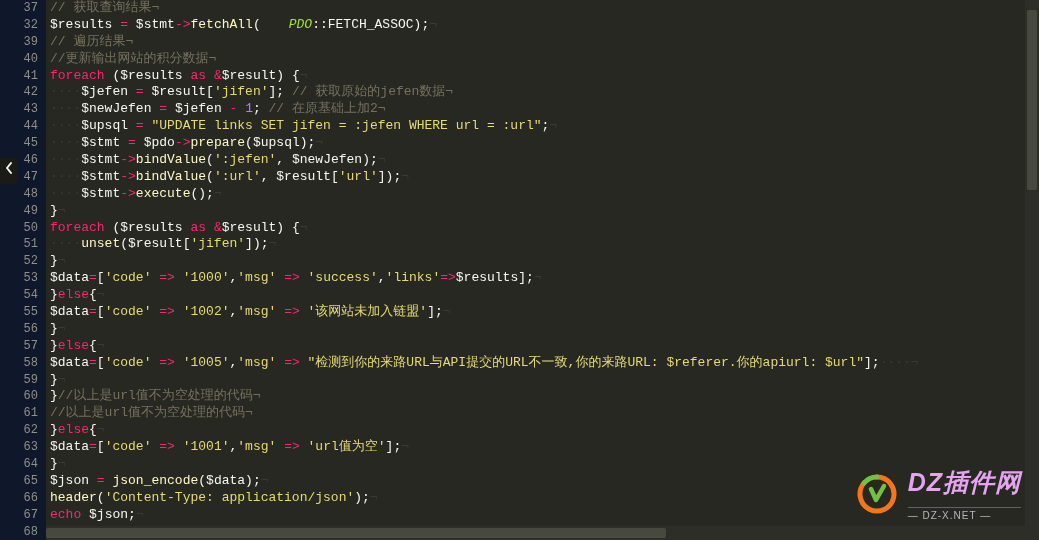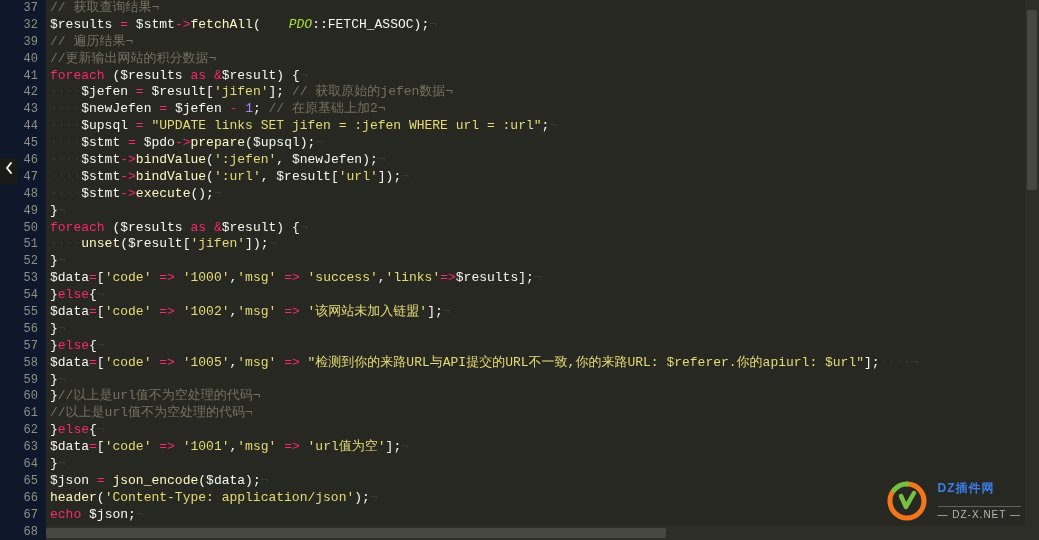--- a/index.html
+++ b/index.html
@@ -61,21 +61,21 @@
   right: 18px;
   bottom: 18px;
   display: flex;
   align-items: center;
   gap: 10px;
   z-index: 10;
   opacity: 0.95;
 }
 .wm-icon { position: relative; width: 42px; height: 42px; }
 .wm-text { display: flex; flex-direction: column; }
-.wm-main { color: #3b82f6; font-family: Arial, sans-serif; font-weight: bold; font-size: 12px; letter-spacing: 1px; }
+.wm-main { color: #f0abfc; font-family: Arial, sans-serif; font-weight: bold; font-size: 25px; letter-spacing: 1px; font-style: italic; }
 .wm-sub { color: #bfbfbf; font-family: Arial, sans-serif; font-size: 10px; letter-spacing: 1px; border-top: 1px solid #666; margin-top: 9px; padding-top: 1px; }
 .scrollbar-v {
   position: absolute;
   right: 0;
   top: 0;
   width: 14px;
   height: 100%;
   background: #2d2e27;
 }
 .scrollbar-v .thumb {

